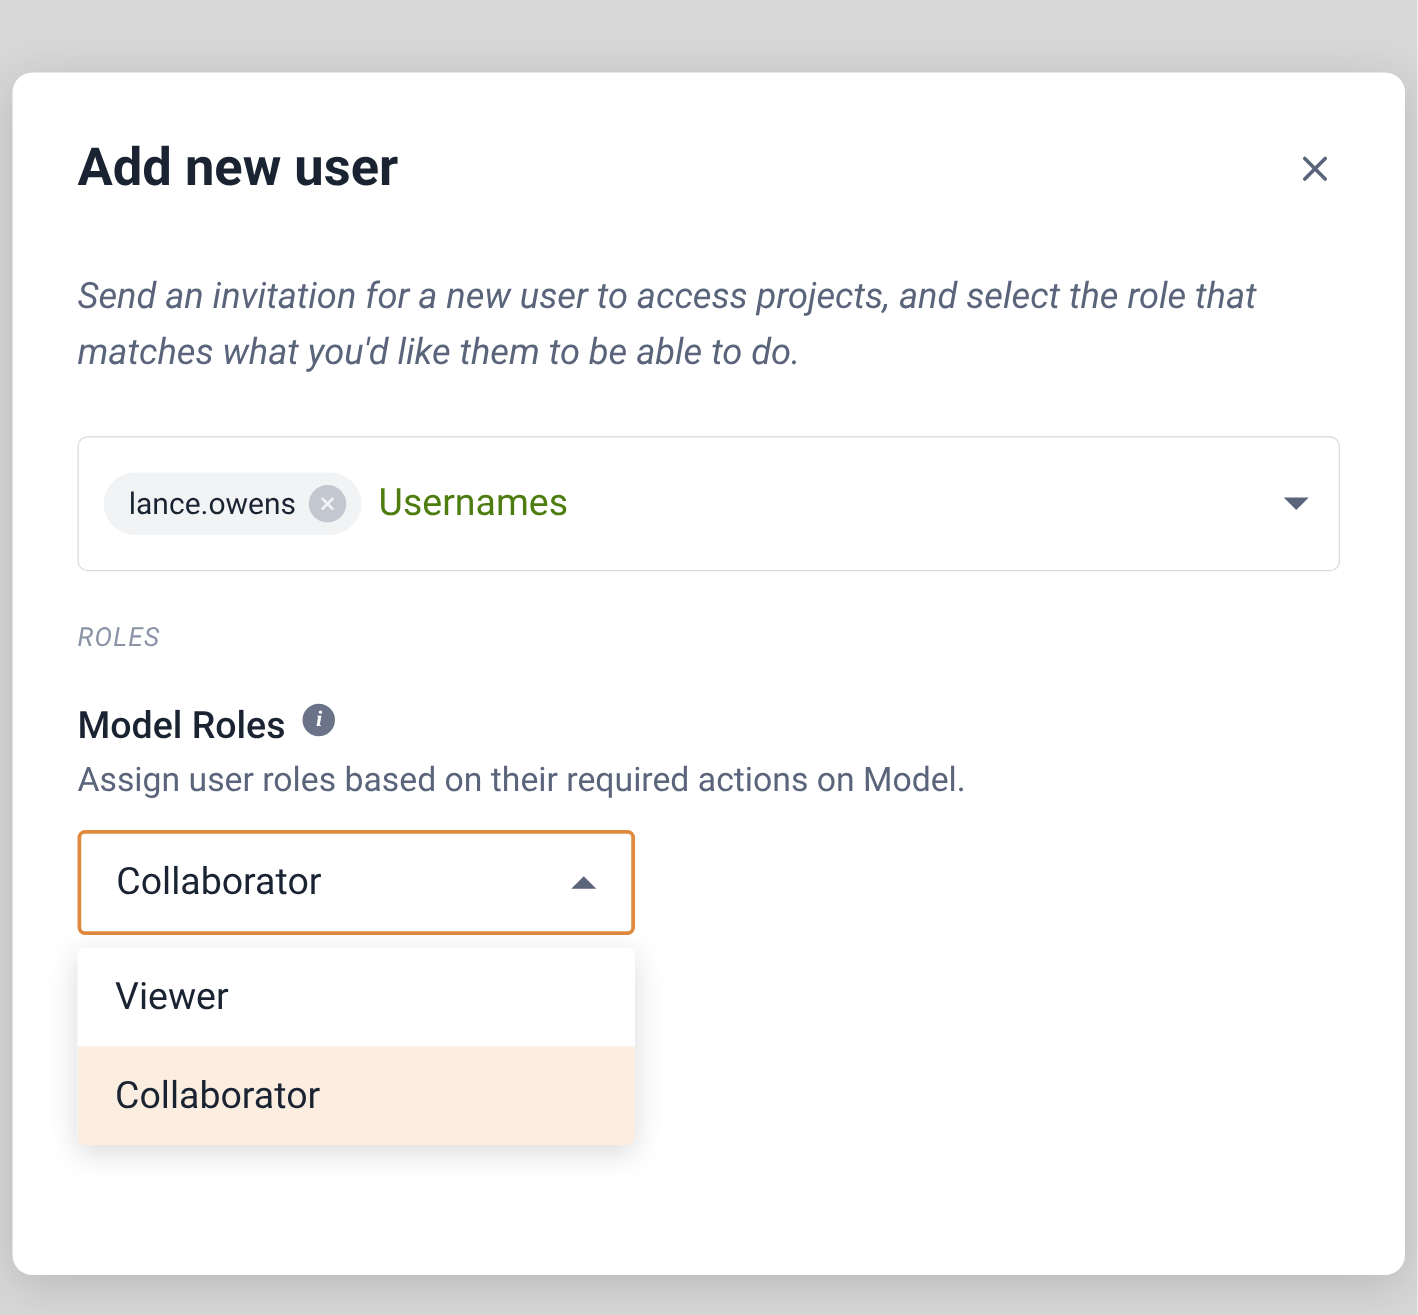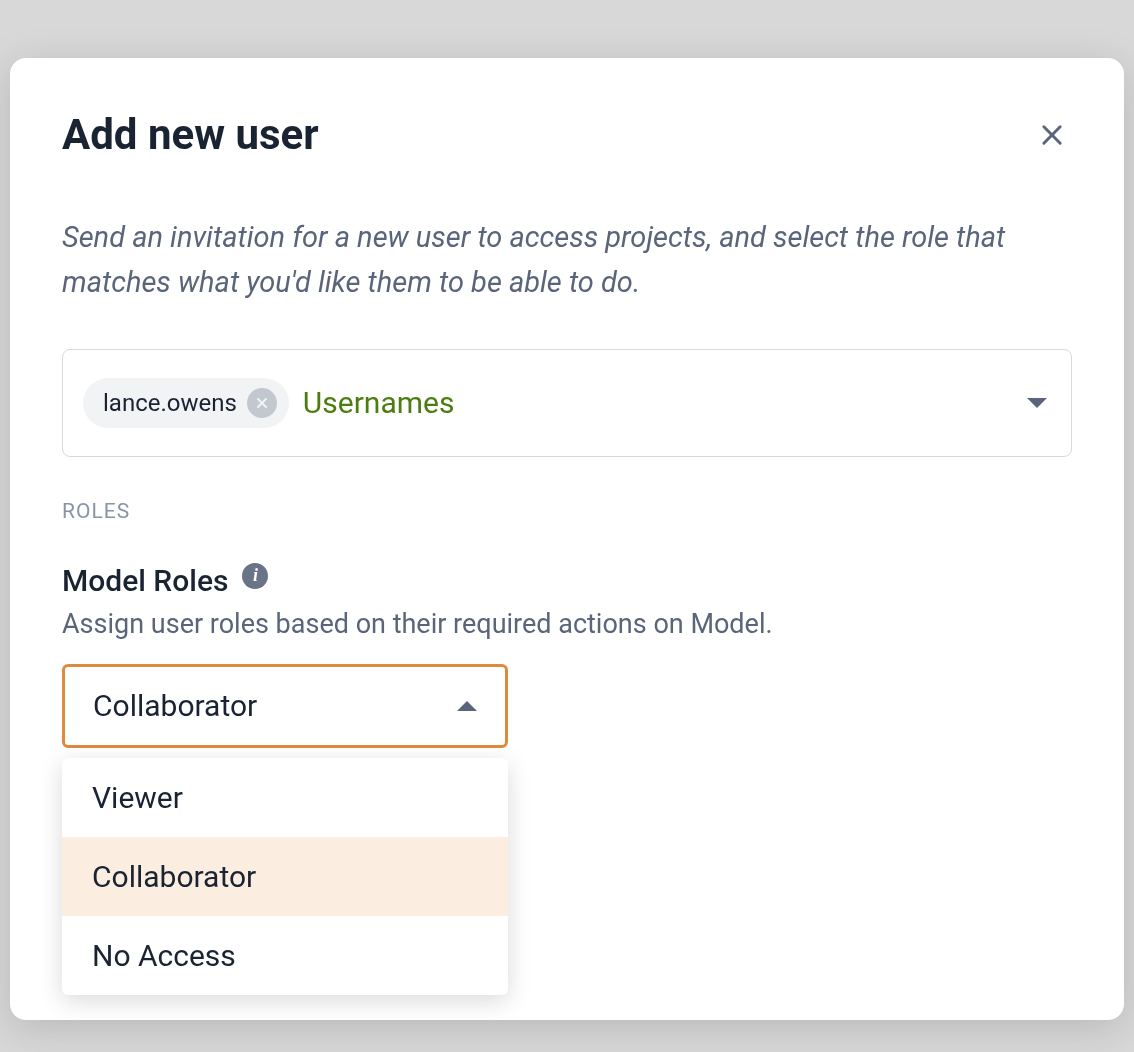--- a/index.html
+++ b/index.html
@@ -110,20 +110,21 @@
       border-left: 10px solid transparent;
       border-right: 10px solid transparent;
       border-top: 10px solid #5a647a;
     }
     .section-label {
       font-size: 21px;
       letter-spacing: 1px;
       color: #8a94a6;
       text-transform: uppercase;
       margin-bottom: 40px;
+      font-style: italic;
     }
     .roles-heading-row {
       display: flex;
       align-items: flex-start;
       gap: 14px;
       margin-bottom: 10px;
     }
     .roles-heading {
       font-size: 30px;
       font-weight: 500;
@@ -260,19 +261,18 @@
   <p class="roles-desc">Assign user roles based on their required actions on Model.</p>
 
   <div class="role-select">
     <div class="role-select-trigger">
       <span>Collaborator</span>
       <span class="caret-up"></span>
     </div>
     <div class="role-options">
       <div class="role-option">Viewer</div>
       <div class="role-option selected">Collaborator</div>
-      <div class="role-option">No Access</div>
     </div>
   </div>
 
   <div class="modal-footer">
   </div>
 </div>
 
 </body></html>

